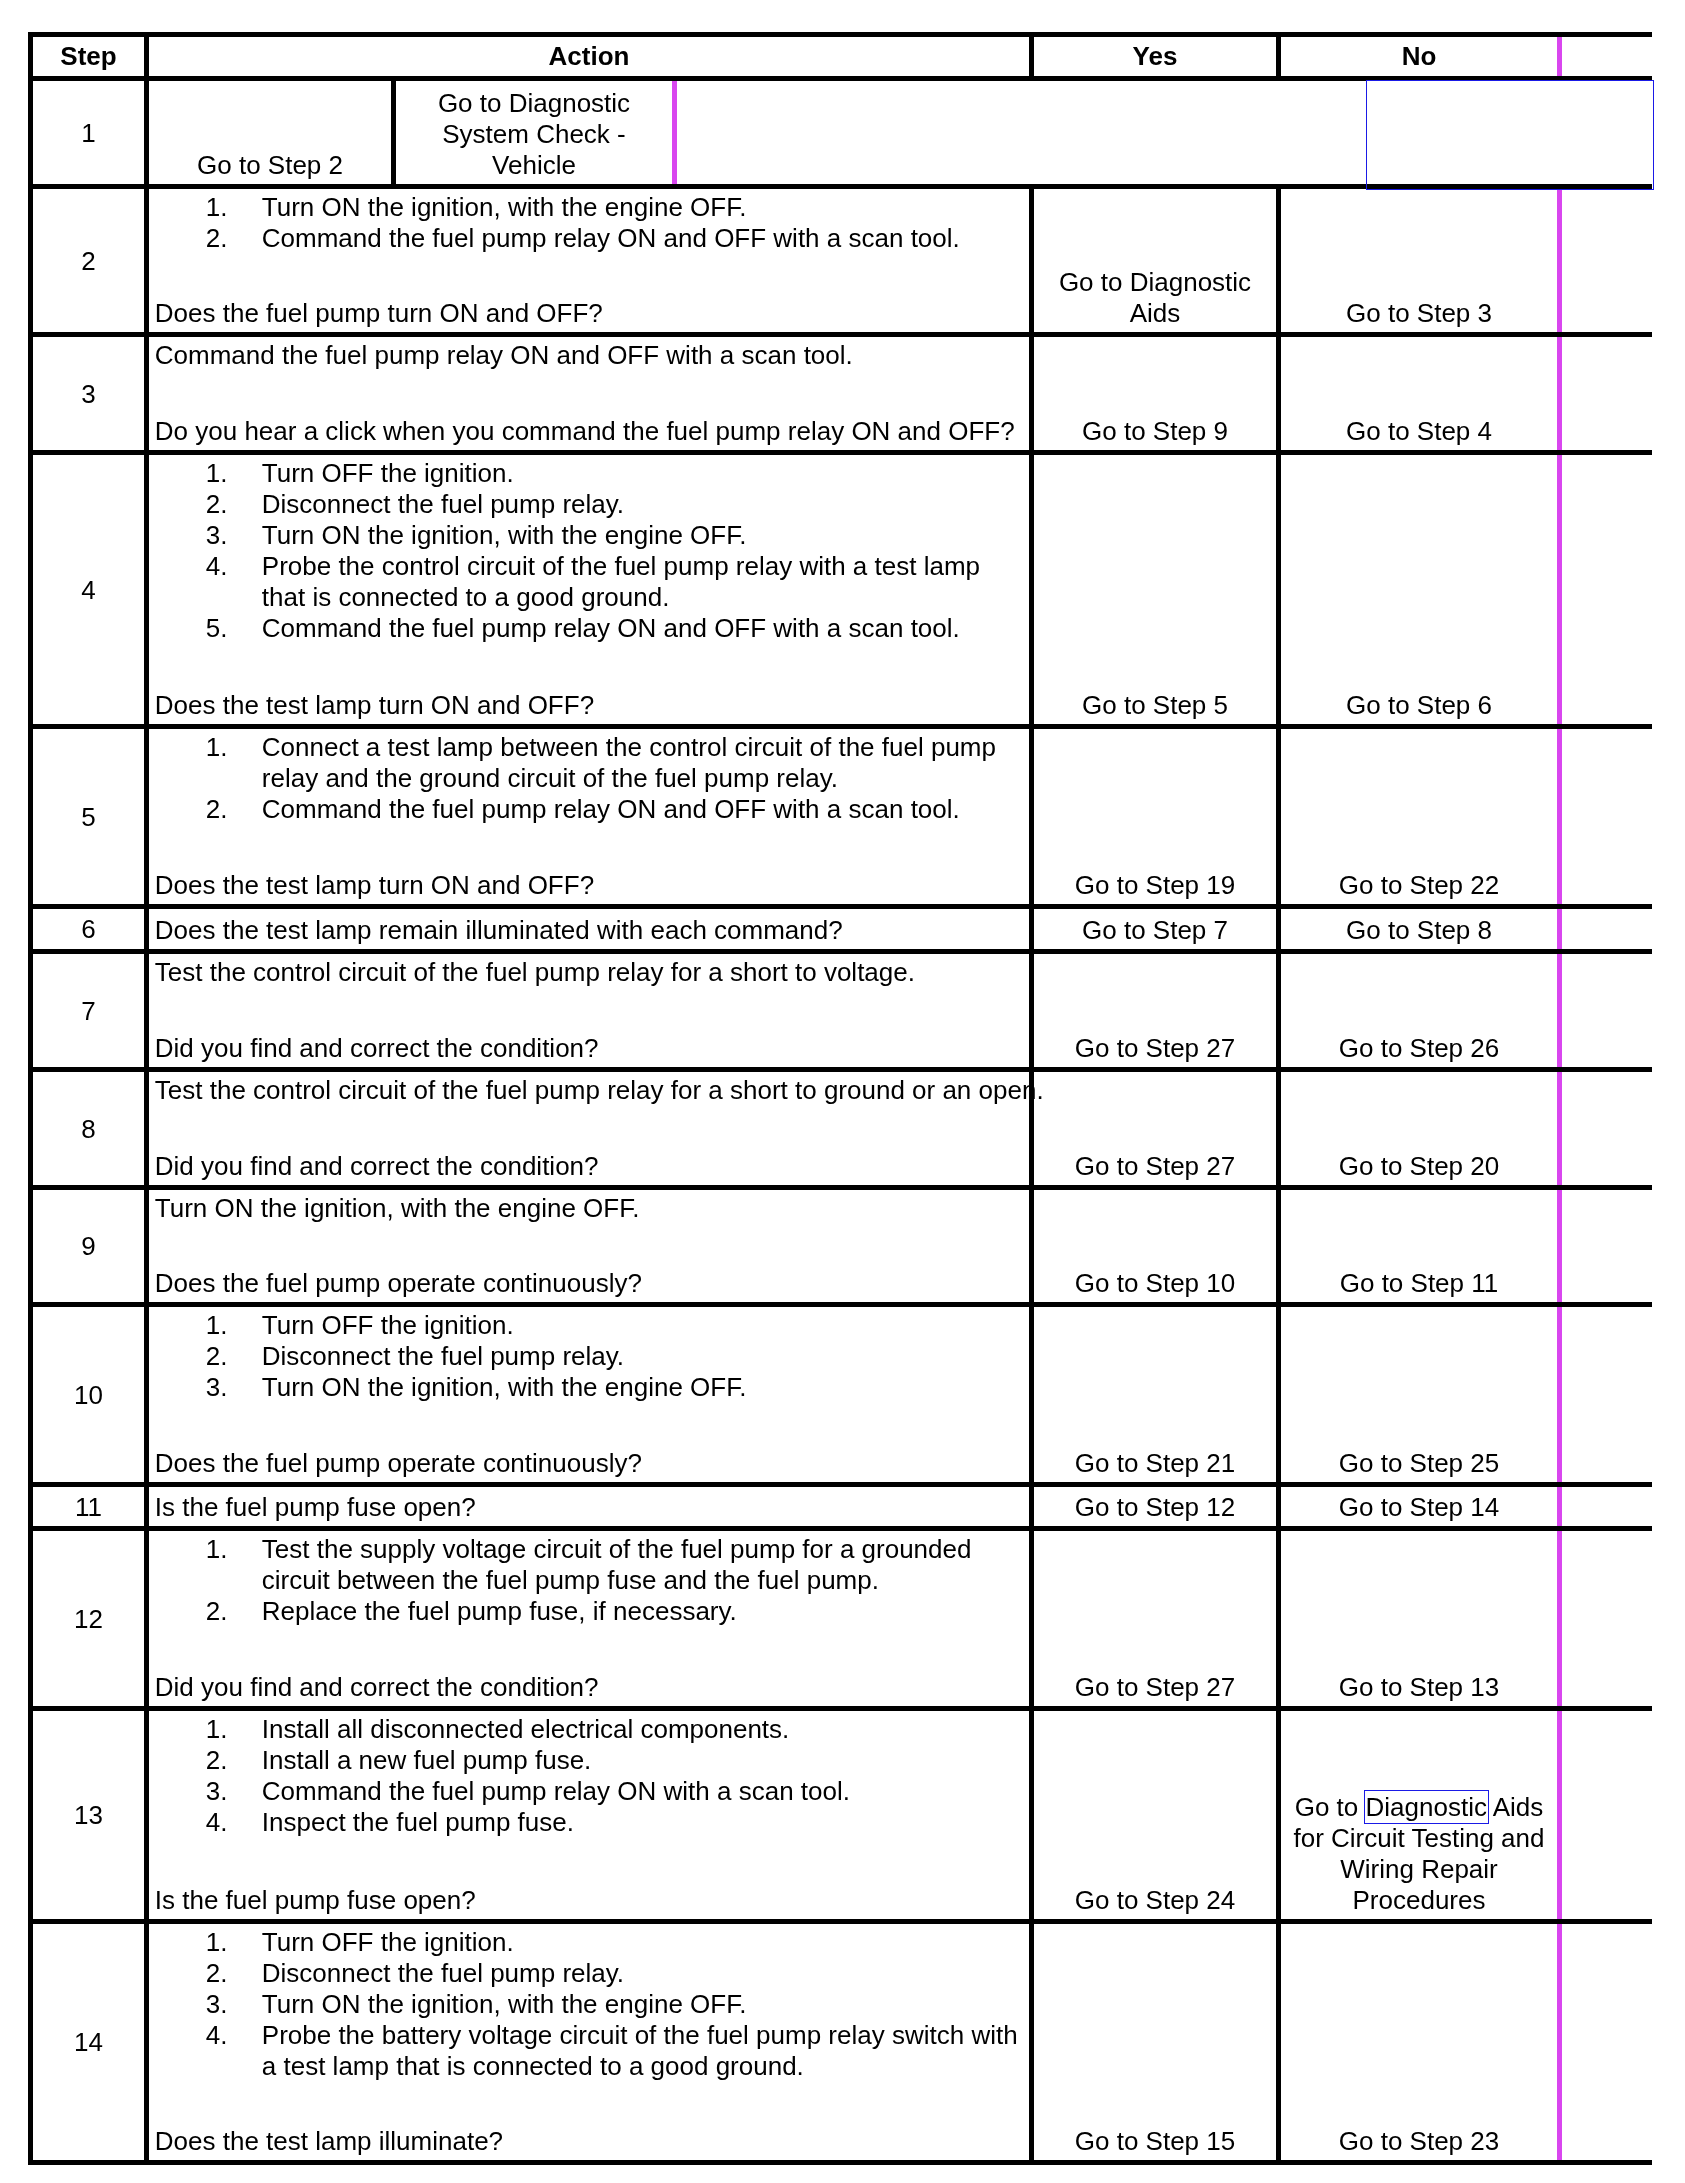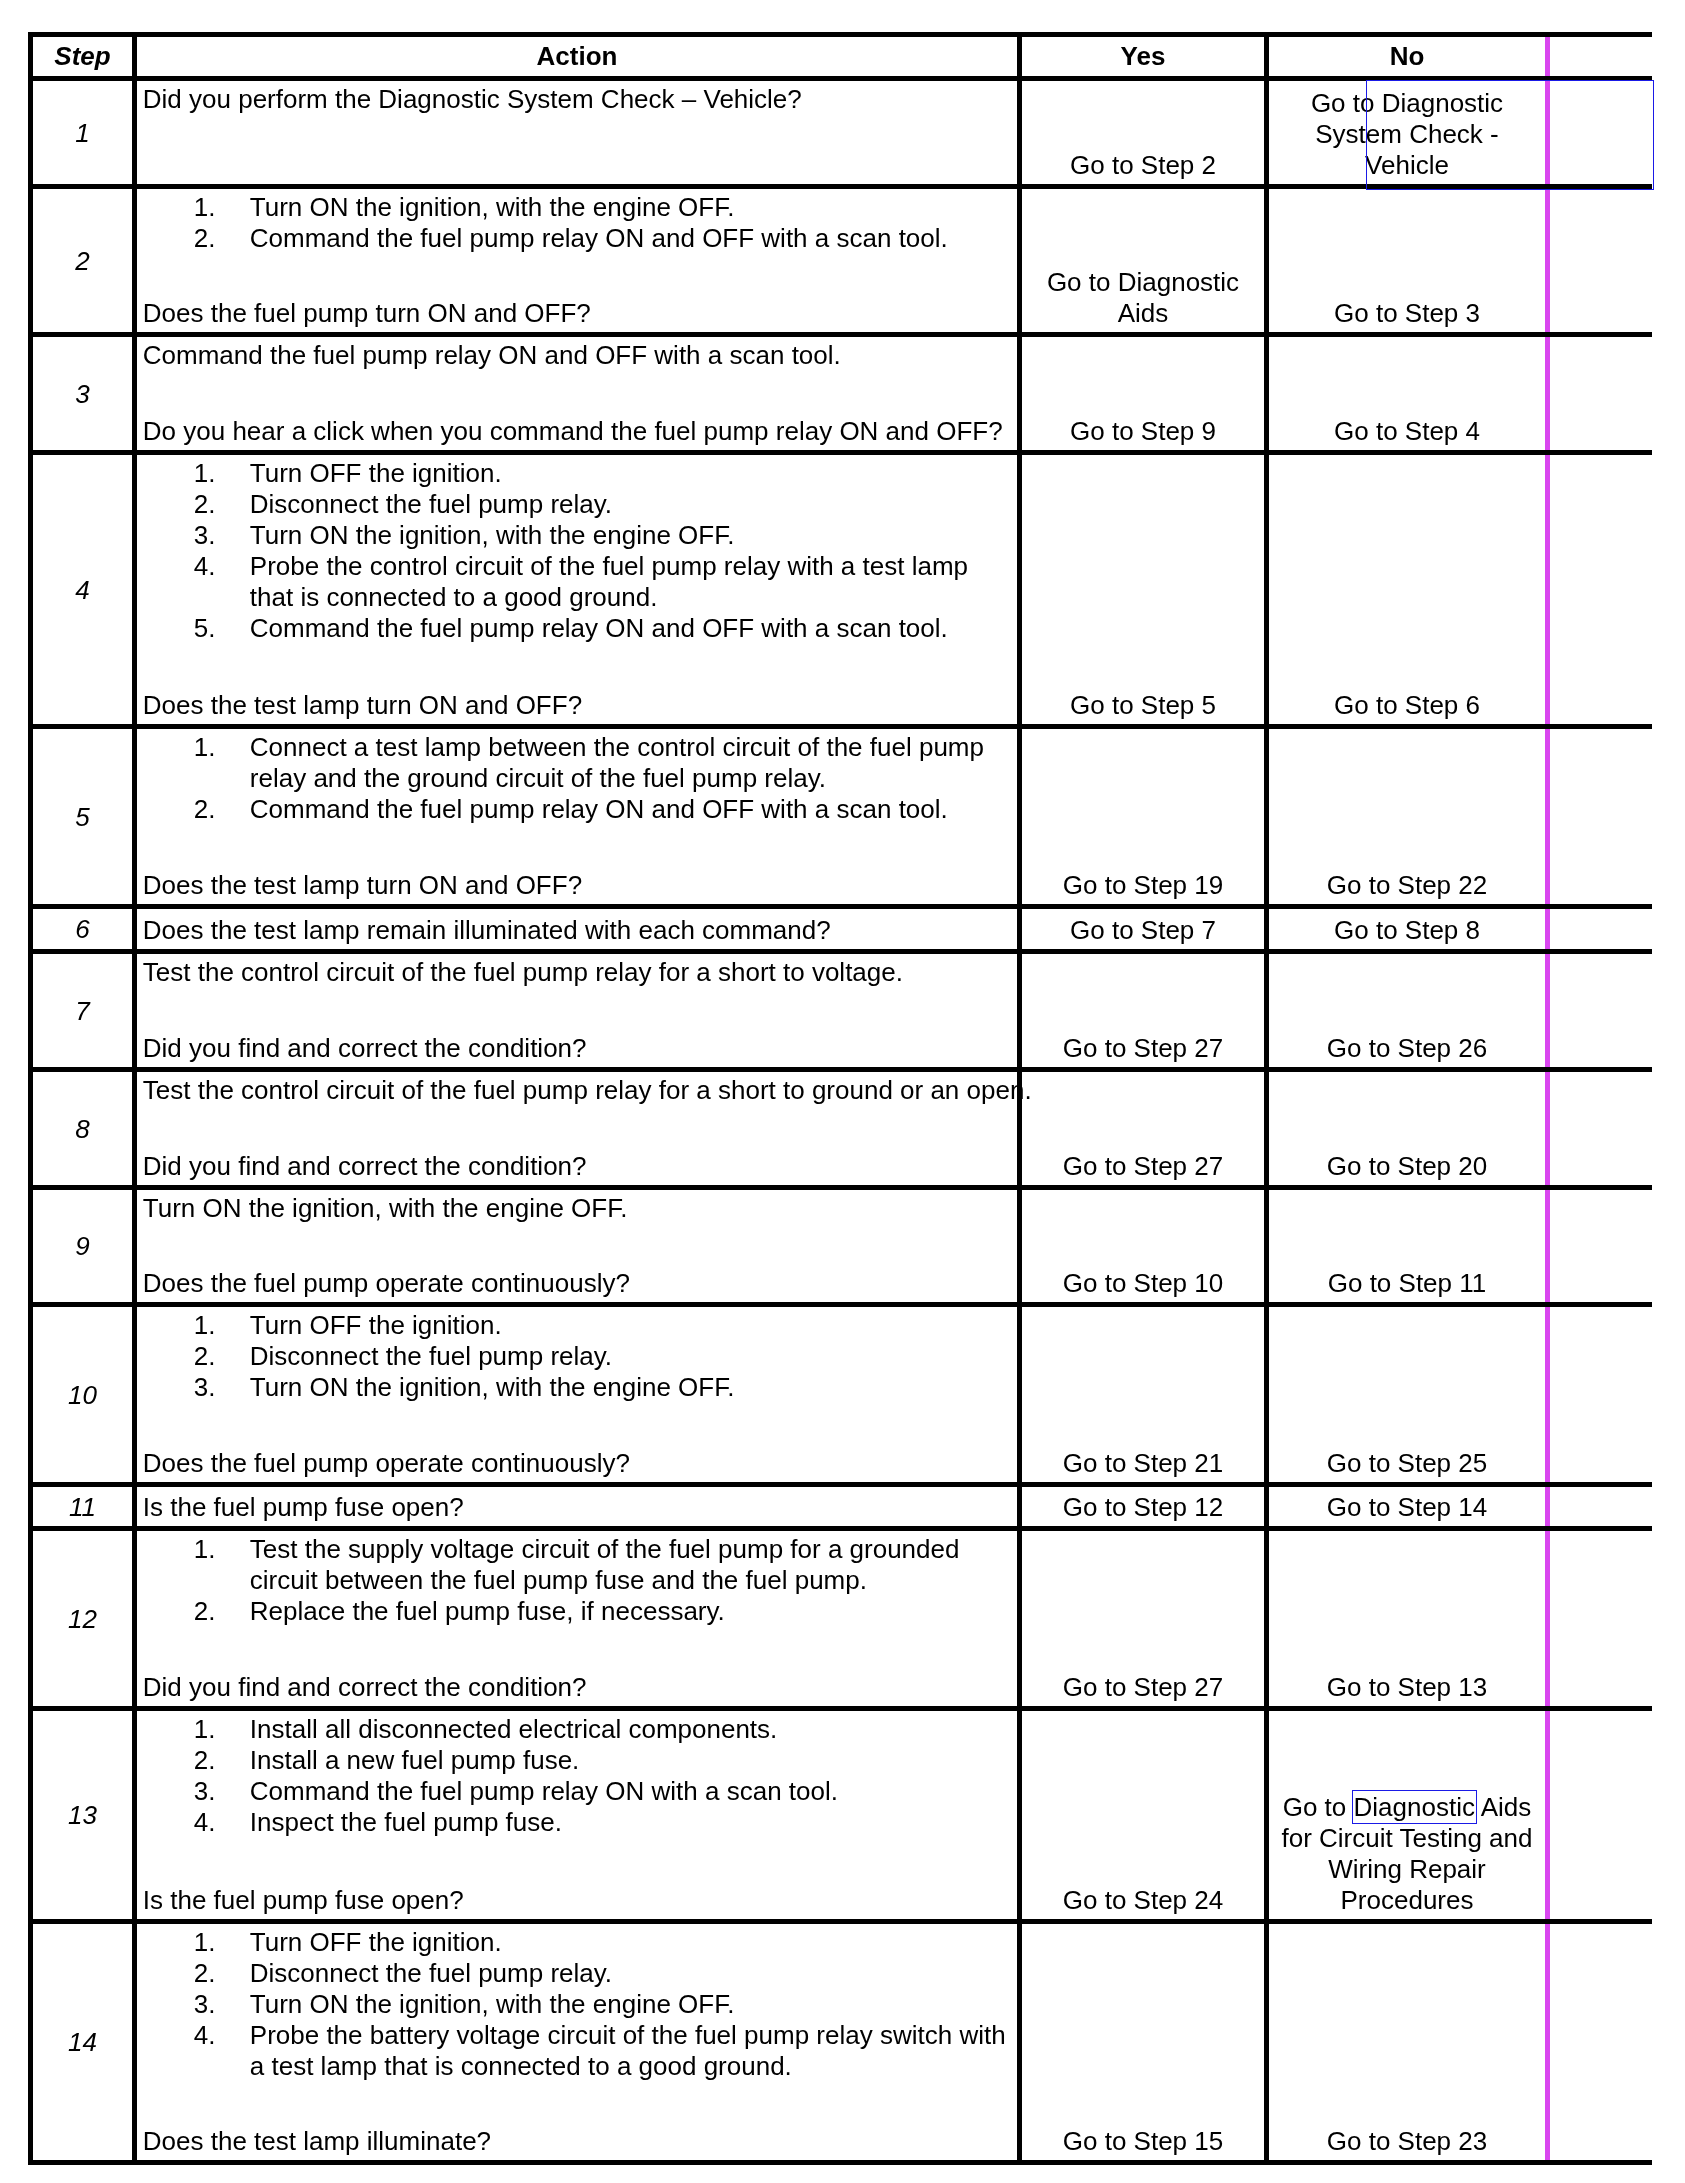--- a/index.html
+++ b/index.html
@@ -3,21 +3,21 @@
 <meta charset="utf-8">
 <style>
   html, body { margin: 0; padding: 0; background: #ffffff; }
   body { width: 1685px; height: 2183px; position: relative; overflow: hidden;
          font-family: "Liberation Sans", "DejaVu Sans", sans-serif; color: #000; }
   #table { position: absolute; left: 28px; top: 32px; width: 1624px; }
   .row { position: relative; display: flex; border-top: 5px solid #000; box-sizing: border-box; }
   .row.last { border-bottom: 5px solid #000; }
   .cell { position: relative; box-sizing: border-box; border-left: 5px solid #000; overflow: visible; }
   .cell.c-no { border-right: 5px solid #d946ef; }
-  .c-step { width: 104px; font-style: italic; }
+  .c-step { width: 116px; }
   .c-action { width: 885px; }
   .c-yes { width: 247px; }
   .c-no { width: 286px; }
   .hdr .cell { font-weight: bold; font-size: 26px; text-align: center; line-height: 39px; }
   .step-num { position: absolute; left: 0; right: 0; top: 50%; transform: translateY(-50%);
               text-align: center; font-size: 26px; line-height: 30px; }
   .action-inner { position: absolute; left: 5.8px; right: 2.9px; top: 2.9px; bottom: 2.9px;
                   font-size: 26px; line-height: 31px; }
   .lead { white-space: nowrap; }
   .list { margin: 0; padding: 0; list-style: none; }
@@ -37,25 +37,20 @@
     <div class="cell c-step">Step</div>
     <div class="cell c-action">Action</div>
     <div class="cell c-yes">Yes</div>
     <div class="cell c-no">No</div>
   </div>
   <div id="rows">
       <div class="row" style="height: 108px;">
         <div class="cell c-step">
           <div class="step-num">1</div>
         </div>
-        <div class="cell c-action">
-          <div class="action-inner">
-            <div class="lead">Did you perform the Diagnostic System Check – Vehicle?</div>
-          </div>
-        </div>
         <div class="cell c-yes">
           <div class="answer">Go to Step 2</div>
         </div>
         <div class="cell c-no">
           <div class="answer">Go to Diagnostic System Check - Vehicle</div>
         </div>
       </div>
       <div class="row" style="height: 148px;">
         <div class="cell c-step">
           <div class="step-num">2</div>

